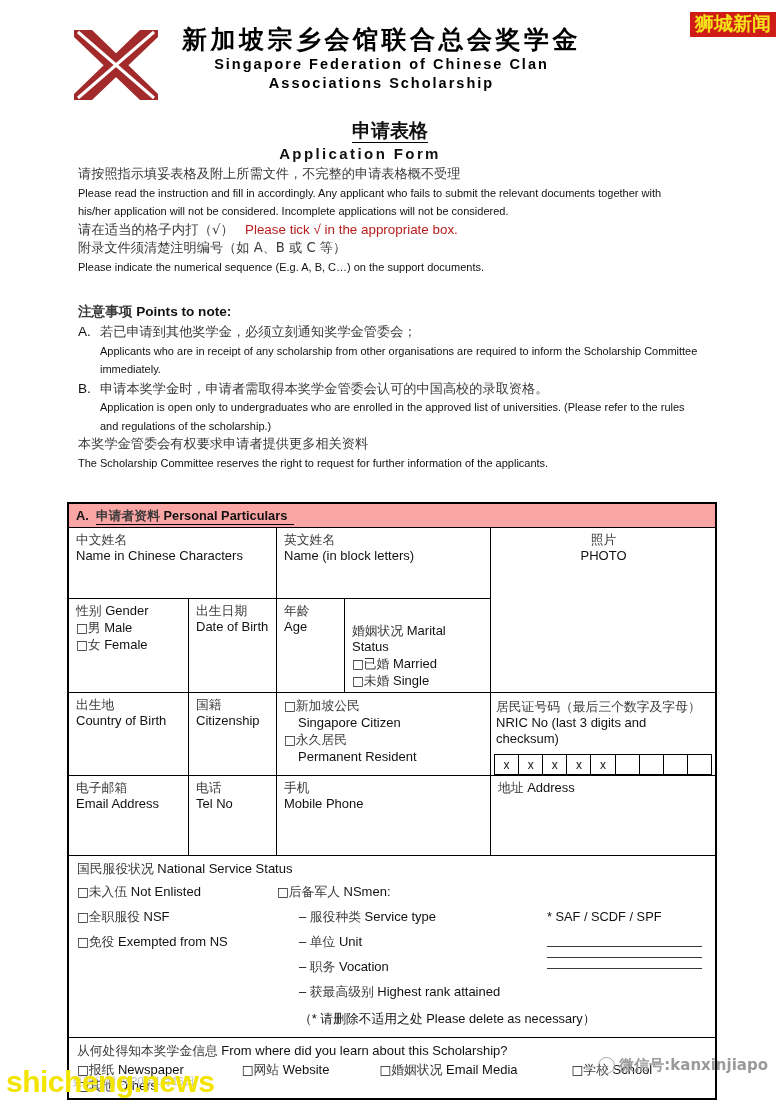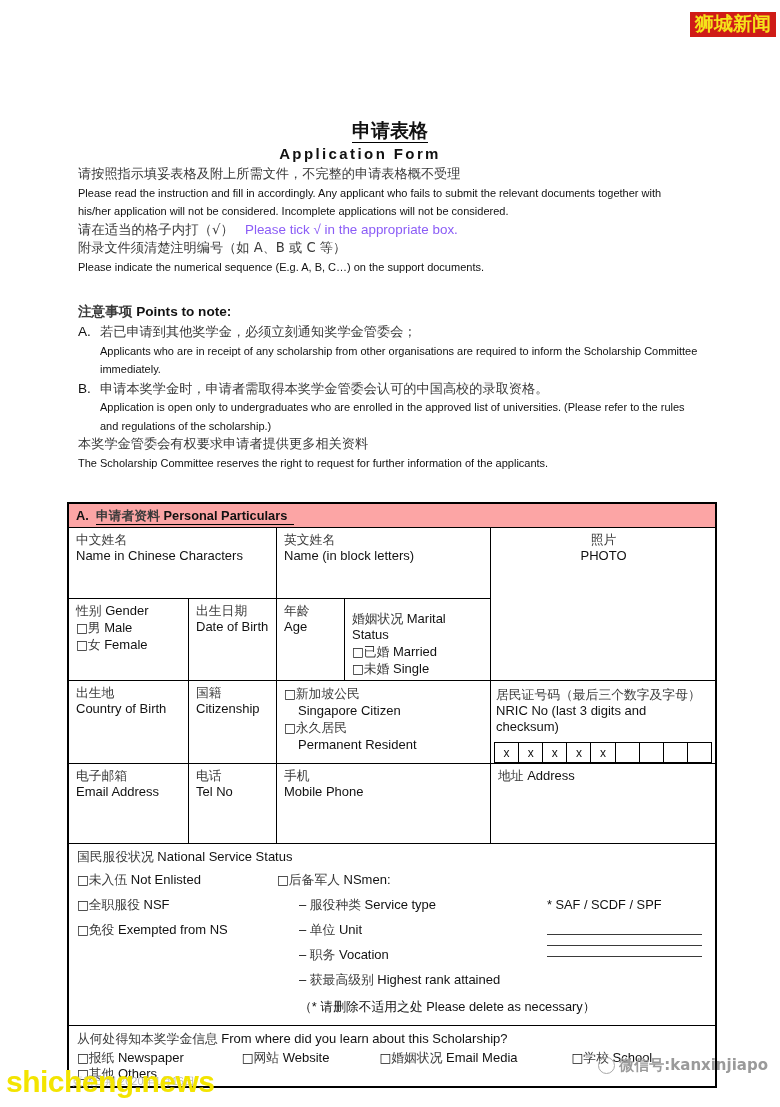--- a/index.html
+++ b/index.html
@@ -125,21 +125,21 @@
   .sec-head td{
     background:#fca5a5;
     border:1px solid #000;
     padding:4px 6px 5px 14px;
     font-weight:700;
     font-size:14px;
   }
   .sec-head .cjk{font-family:"DejaVu Sans",sans-serif;}
   .sec-head u{text-decoration:none;border-bottom:1.4px solid #000;padding-bottom:1px;}
   .cjk{font-family:"DejaVu Sans",sans-serif;color:#3a3a3a;}
-  .en{font-family:"Liberation Sans",sans-serif;color:#8b5cf6;margin-top:24px;}
+  .en{font-family:"Liberation Sans",sans-serif;color:#b91c1c;margin-top:24px;}
   .cell-cjk{font-family:"DejaVu Sans",sans-serif;font-size:12.8px;color:#3a3a3a;}
   .cell-en{font-family:"Liberation Sans",sans-serif;font-size:13px;color:#111;}
   .cb{
     font-family:"DejaVu Sans",sans-serif;
     font-size:12.5px;
   }
   .cb-line{white-space:nowrap;line-height:17px;}
   .photo-cell{text-align:center;vertical-align:middle;}
   .photo-cell .cell-cjk,.photo-cell .cell-en{display:block;text-align:center;}
   .nric-label{padding:3px 2px 4px 2px;}
@@ -173,20 +173,39 @@
   .sp2{width:26px;display:inline-block;}
   .sp3{width:30px;display:inline-block;}
 </style>
 </head>
 <body>
 
 <div class="page">
 
   <div class="wm-topright">狮城新闻</div>
 
+  <div class="header">
+    <div class="logo">
+      <svg width="88" height="80" viewBox="0 0 88 80">
+        <g fill="#a32a2a">
+          <polygon points="2,6 20,6 86,70 86,76 68,76 2,13"></polygon>
+          <polygon points="86,6 68,6 2,70 2,76 20,76 86,13"></polygon>
+        </g>
+        <g stroke="#ffffff" stroke-width="3" fill="none">
+          <line x1="6" y1="8" x2="82" y2="74"></line>
+          <line x1="82" y1="8" x2="6" y2="74"></line>
+        </g>
+      </svg>
+    </div>
+    <div class="org-titles">
+      <div class="org-cn">新加坡宗乡会馆联合总会奖学金</div>
+      <div class="org-en1">Singapore Federation of Chinese Clan</div>
+      <div class="org-en2">Associations Scholarship</div>
+    </div>
+  </div>
 
   <div class="form-title-cn"><span>申请表格</span></div>
   <div class="form-title-en">Application Form</div>
 
   <div class="intro">
     <div class="ln ln-cn">请按照指示填妥表格及附上所需文件，不完整的申请表格概不受理</div>
     <div class="ln ln-en">Please read the instruction and fill in accordingly. Any applicant who fails to submit the relevant documents together with his/her application will not be considered. Incomplete applications will not be considered.</div>
     <div class="ln mixed">
       <span class="cjk">请在适当的格子内打（√）</span>
       &nbsp;&nbsp;<span class="en">Please tick √ in the appropriate box.</span>
@@ -277,21 +296,21 @@
           </div>
         </td>
         <td>
           <div class="cell-cjk">出生日期</div>
           <div class="cell-en">Date of Birth</div>
         </td>
         <td>
           <div class="cell-cjk">年龄</div>
           <div class="cell-en">Age</div>
         </td>
-        <td style="padding-top:12px">
+        <td style="padding-top:24px">
           <div>
             <span class="cell-cjk">婚姻状况</span>
             <span class="cell-en">Marital Status</span>
           </div>
           <div class="cb-line">
             <span class="cb">□</span><span class="cell-cjk">已婚</span>
             <span class="cell-en">Married</span>
           </div>
           <div class="cb-line">
             <span class="cb">□</span><span class="cell-cjk">未婚</span>

